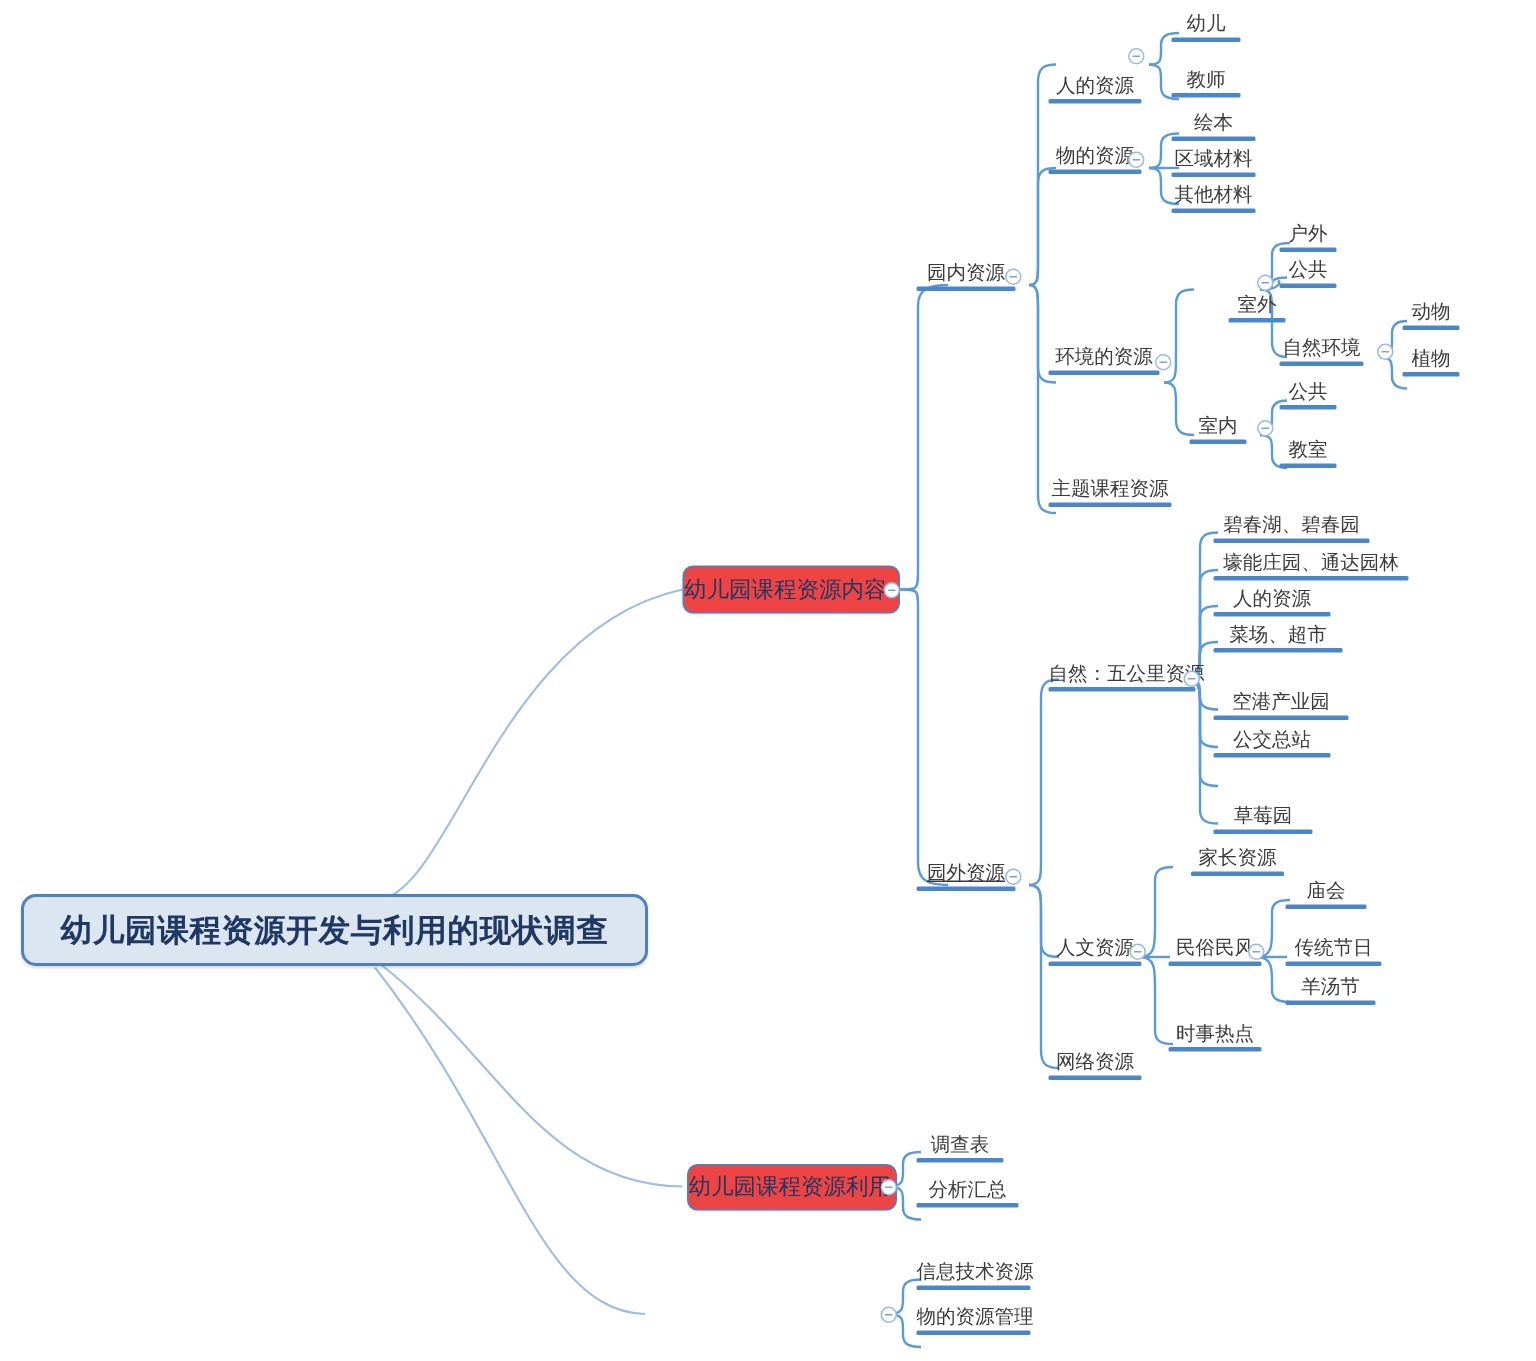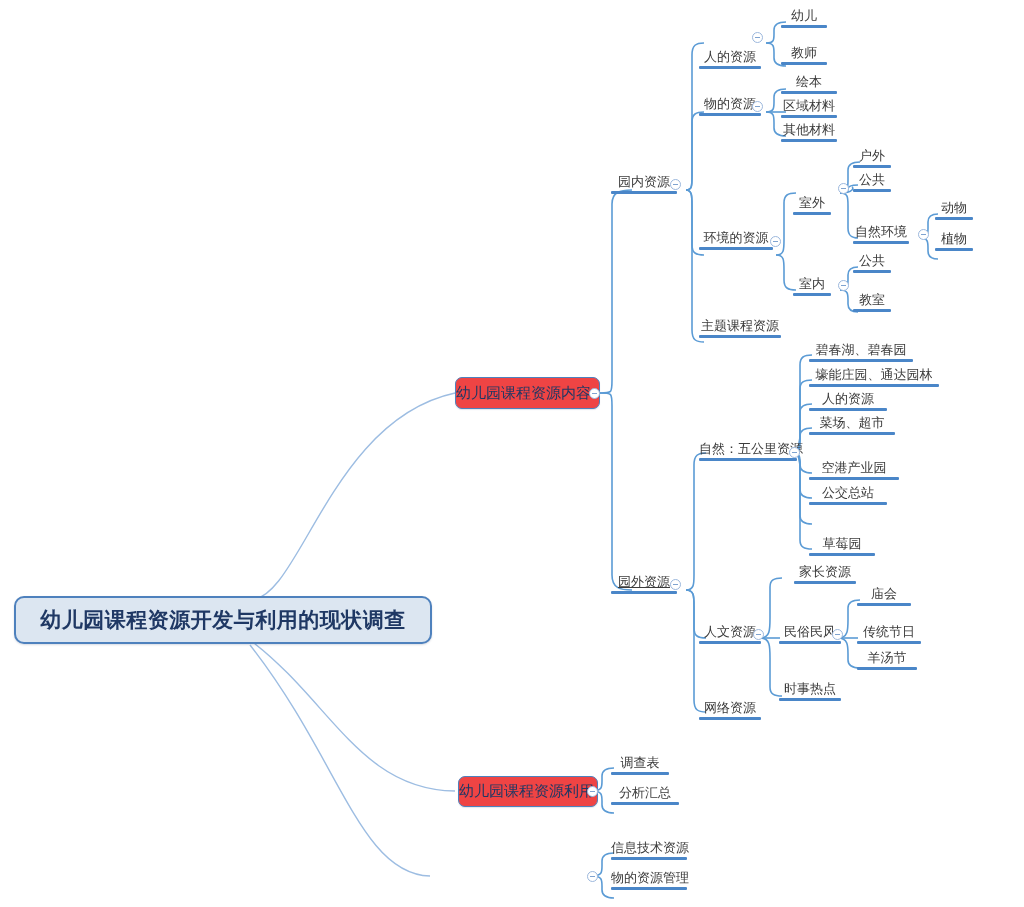--- a/index.html
+++ b/index.html
@@ -226,21 +226,21 @@
     <span class="ul-label">其他材料</span>
     <span class="ul-bar"></span>
   </div>
 
   <div class="ul-node" style="left:696px; top:230px; width:80px;">
     <span class="ul-label">环境的资源</span>
     <span class="ul-bar"></span>
   </div>
   <div class="toggle" style="left:770px; top:236px;"></div>
 
-  <div class="ul-node" style="left:790px; top:179px; width:44px;margin-top:16px;">
+  <div class="ul-node" style="left:816px; top:179px; width:44px;margin-top:16px;">
     <span class="ul-label">室外</span>
     <span class="ul-bar"></span>
   </div>
   <div class="toggle" style="left:838px; top:183px;"></div>
 
   <div class="ul-node leafbar" style="left:850px; top:148px; width:44px;">
     <span class="ul-label">户外</span>
     <span class="ul-bar"></span>
   </div>
   <div class="ul-node leafbar" style="left:850px; top:172px; width:44px;">

